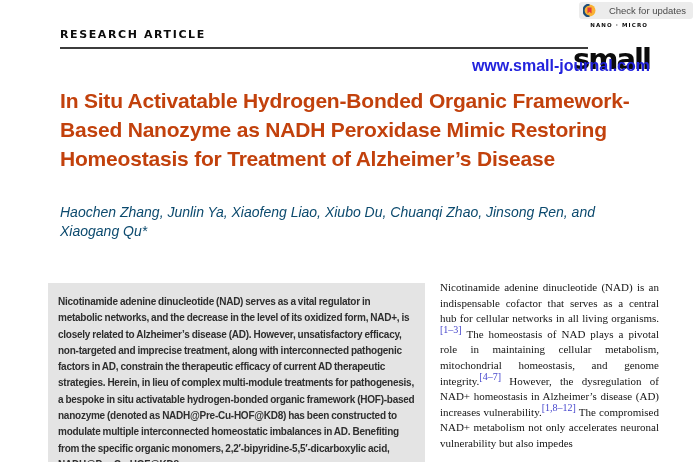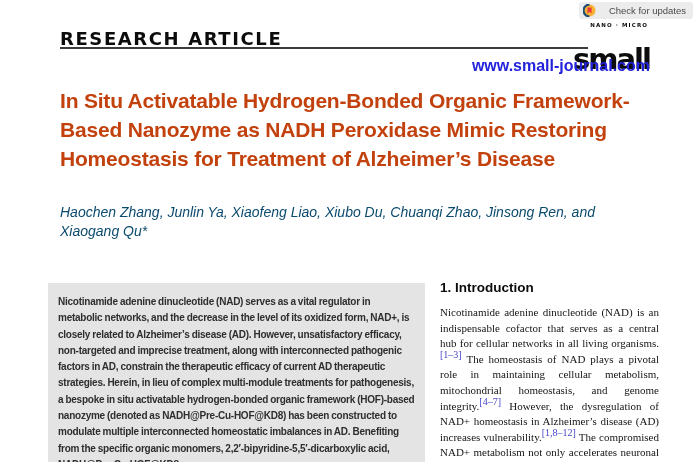--- a/index.html
+++ b/index.html
@@ -21,21 +21,21 @@
     padding: 2px 7px 2px 4px;
     display: flex; align-items: center; gap: 13px;
     cursor: pointer;
   }
   .badge-text { font-size: 9.5px; color: #4a4a4a; }
   .crossmark { width: 13px; height: 13px; display: block; }
 
   
   .article-type {
     left: 60px; top: 28px;
-    font-size: 18px; font-weight: 800;
+    font-size: 11px; font-weight: 800;
     letter-spacing: 1.6px; color: #0c0c0c;
     font-family: "DejaVu Sans", "Liberation Sans", sans-serif;
   }
   .header-rule {
     left: 60px; top: 47px;
     width: 528px; height: 2px; background: #3c3c3c;
   }
   .logo {
     top: 23px; right: 50px;
     text-align: right; line-height: 1; color: #0c0c0c;
@@ -118,15 +118,14 @@
 <div class="abs journal-url">www.small-journal.com</div>
 
 <div class="abs paper-title">In Situ Activatable Hydrogen-Bonded Organic Framework-Based Nanozyme as NADH Peroxidase Mimic Restoring Homeostasis for Treatment of Alzheimer’s Disease</div>
 <div class="abs paper-authors">Haochen Zhang, Junlin Ya, Xiaofeng Liao, Xiubo Du, Chuanqi Zhao, Jinsong Ren, and Xiaogang Qu*</div>
 
 <div class="abs abstract-box">
   <div class="abstract-text">Nicotinamide adenine dinucleotide (NAD) serves as a vital regulator in metabolic networks, and the decrease in the level of its oxidized form, NAD+, is closely related to Alzheimer’s disease (AD). However, unsatisfactory efficacy, non-targeted and imprecise treatment, along with interconnected pathogenic factors in AD, constrain the therapeutic efficacy of current AD therapeutic strategies. Herein, in lieu of complex multi-module treatments for pathogenesis, a bespoke in situ activatable hydrogen-bonded organic framework (HOF)-based nanozyme (denoted as NADH@Pre-Cu-HOF@KD8) has been constructed to modulate multiple interconnected homeostatic imbalances in AD. Benefiting from the specific organic monomers, 2,2′-bipyridine-5,5′-dicarboxylic acid, NADH@Pre-Cu-HOF@KD8 can</div>
 </div>
 
 <div class="abs intro-col">
-  <h2 class="intro-heading">1. Introduction</h2>
   <div class="intro-body"><span>Nicotinamide adenine dinucleotide (NAD) is an indispensable cofactor that serves as a central hub for cellular networks in all living organisms.</span><sup class="cite">[1–3]</sup><span> The homeostasis of NAD plays a pivotal role in maintaining cellular metabolism, mitochondrial homeostasis, and genome integrity.</span><sup class="cite">[4–7]</sup><span> However, the dysregulation of NAD+ homeostasis in Alzheimer’s disease (AD) increases vulnerability.</span><sup class="cite">[1,8–12]</sup><span> The compromised NAD+ metabolism not only accelerates neuronal vulnerability but also impedes</span></div>
 </div>
 
 </body></html>

